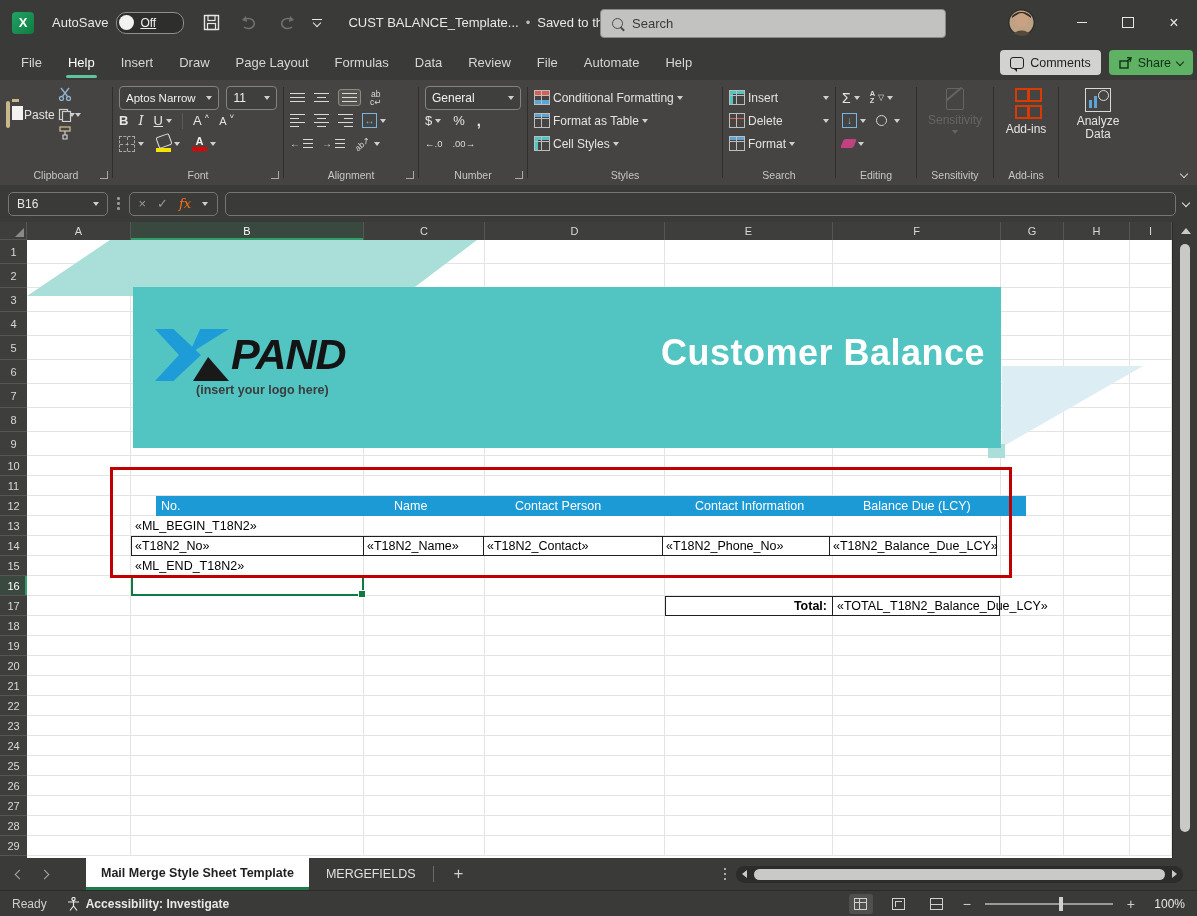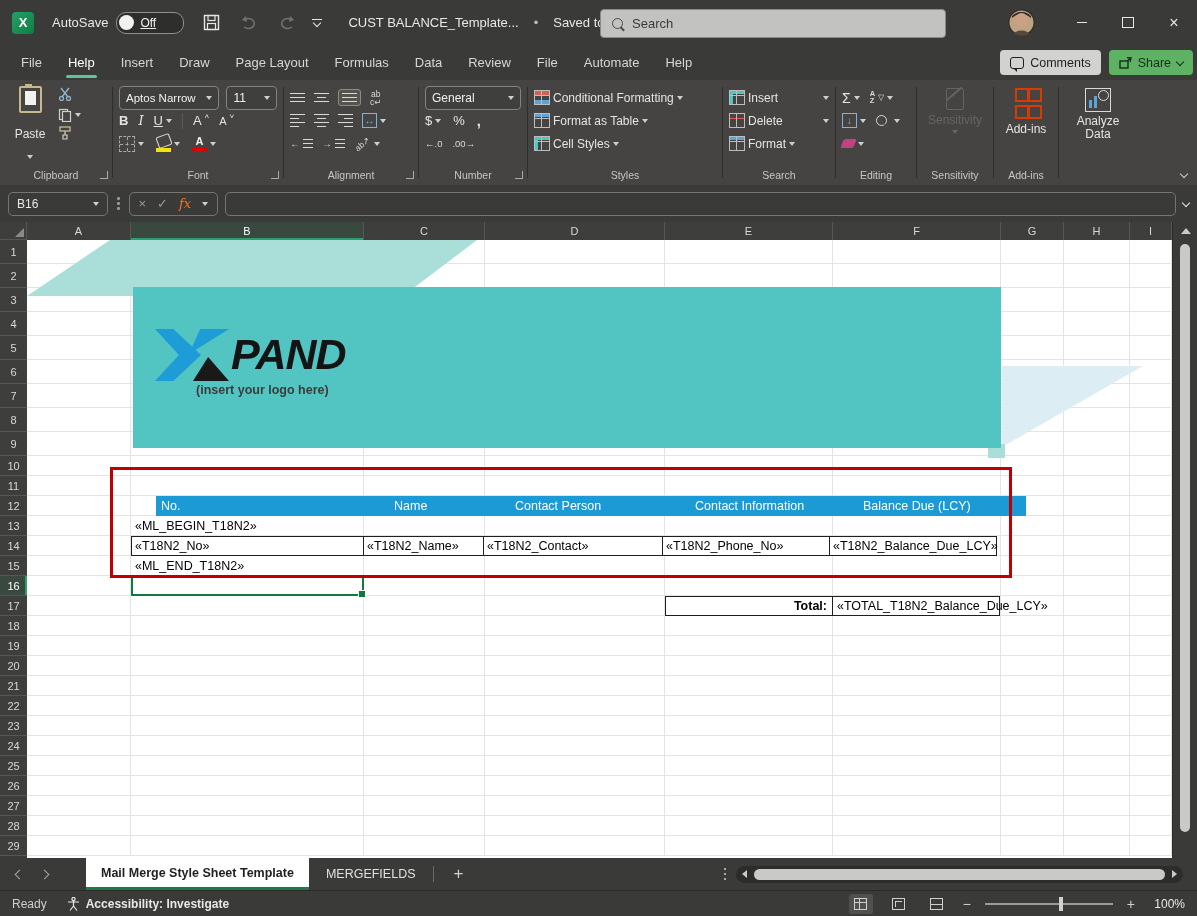--- a/index.html
+++ b/index.html
@@ -16,21 +16,21 @@
   .pill{width:58px;height:20px;border:1px solid #8f8f8d;border-radius:10px;background:#2e2e2c;
         display:flex;align-items:center;padding:0 6px 0 2px;gap:6px;text-decoration:underline;}
   .knob{width:15px;height:15px;border-radius:50%;background:#f2f2f0;}
   .pill span{font-size:12px;color:#f0f0ee;}
   .qbtn{margin-left:16px;display:flex;align-items:center;justify-content:center;width:22px;height:22px;}
   .dis{opacity:.45;}
   .qsep{display:flex;flex-direction:column;align-items:center;gap:2px;margin-left:14px;}
   .qsep .bar{width:10px;height:0;border-top:1.5px solid #e6e6e4;}
   .chev{display:inline-block;width:5px;height:5px;border-right:1.5px solid currentColor;
         border-bottom:1.5px solid currentColor;transform:rotate(45deg);margin-top:-2px;}
-  .doctitle{display:flex;align-items:center;gap:15px;margin-left:26px;white-space:nowrap;}
+  .doctitle{display:flex;align-items:center;gap:7px;margin-left:26px;white-space:nowrap;}
   .doctitle .dot{color:#bdbdbb;}
   .searchbox{position:absolute;left:600px;top:9px;width:322px;height:27px;background:#c2c2c0;
              border:1px solid #8a8a88;border-radius:4px;display:flex;align-items:center;
              gap:9px;padding:0 11px;color:#3a3a38;}
   .mag{position:relative;width:9px;height:9px;border:1.5px solid #4a4a48;border-radius:50%;flex:none;}
   .mag::after{content:'';position:absolute;width:5px;height:1.5px;background:#4a4a48;
               transform:rotate(45deg);left:7px;top:9px;}
   .tb-right{margin-left:auto;display:flex;align-items:center;height:100%;}
   .avatar{width:27px;height:27px;border-radius:50%;overflow:hidden;margin-right:24px;flex:none;}
   .winbtn{width:46px;height:100%;display:flex;align-items:center;justify-content:center;color:#e8e8e6;}
@@ -65,21 +65,21 @@
         border-right:1.2px solid #a9a9a7;border-bottom:1.2px solid #a9a9a7;}
   .dd{display:inline-block;width:0;height:0;border-left:3.5px solid transparent;
       border-right:3.5px solid transparent;border-top:4px solid #cfcfcd;flex:none;}
   .rrow{display:flex;align-items:center;gap:7px;height:23px;padding:0 6px;}
   .rsm{display:flex;align-items:center;gap:3px;}
   .rsel{height:22px;background:#3f3f3d;border:1px solid #83837f;border-radius:4px;
         display:flex;align-items:center;padding:0 6px;gap:5px;color:#f0f0ee;}
   .on{background:#55544e;border:1px solid #8c8b85;border-radius:3px;}
   
   .pastewrap{display:flex;}
-  .pastebig{width:48px;display:flex;flex-direction:column;align-items:center;gap:14px;margin-left:6px;}
+  .pastebig{width:48px;display:flex;flex-direction:row;align-items:center;gap:14px;margin-left:6px;}
   .clipicon{width:19px;height:23px;border:2px solid #c9b98a;border-radius:2px;position:relative;background:#454442;}
   .clipicon::before{content:'';position:absolute;left:4px;top:-4px;width:7px;height:3px;background:#c9b98a;}
   .clipicon::after{content:'';position:absolute;left:4px;top:3px;width:11px;height:14px;background:#f2f2f0;}
   .clipcol{display:flex;flex-direction:column;gap:4px;margin-left:4px;margin-top:1px;}
   .lines{display:flex;flex-direction:column;gap:2.5px;width:15px;}
   .lines i{height:1.5px;background:#d9d9d7;display:block;}
   .lines.c i:nth-child(2n){width:60%;margin:0 auto;}
   .lines.l i:nth-child(2n){width:60%;}
   .lines.r i:nth-child(2n){width:60%;margin-left:auto;}
   
@@ -714,20 +714,21 @@
       <div class="shape" style="left:961px;top:204px;width:17px;height:14px;background:#a9ded9;"></div>
 
       <div class="banner" style="background:#52c5c2;">
         <div class="lgm">
           <span class="lg1"></span>
           <span class="lg2"></span>
           <span class="lg3"></span>
           <span class="lgtxt">PAND</span>
         </div>
         <div class="lgcap">(insert your logo here)</div>
+        <div class="btitle">Customer Balance</div>
       </div>
 
       <div class="thead">
         <div class="thcell" style="width:233px;margin-left:25px;">No.</div>
         <div class="thcell" style="width:121px;">Name</div>
         <div class="thcell" style="width:180px;">Contact Person</div>
         <div class="thcell" style="width:168px;">Contact Information</div>
         <div class="thcell" style="width:168px;">Balance Due (LCY)</div>
       </div>
 

